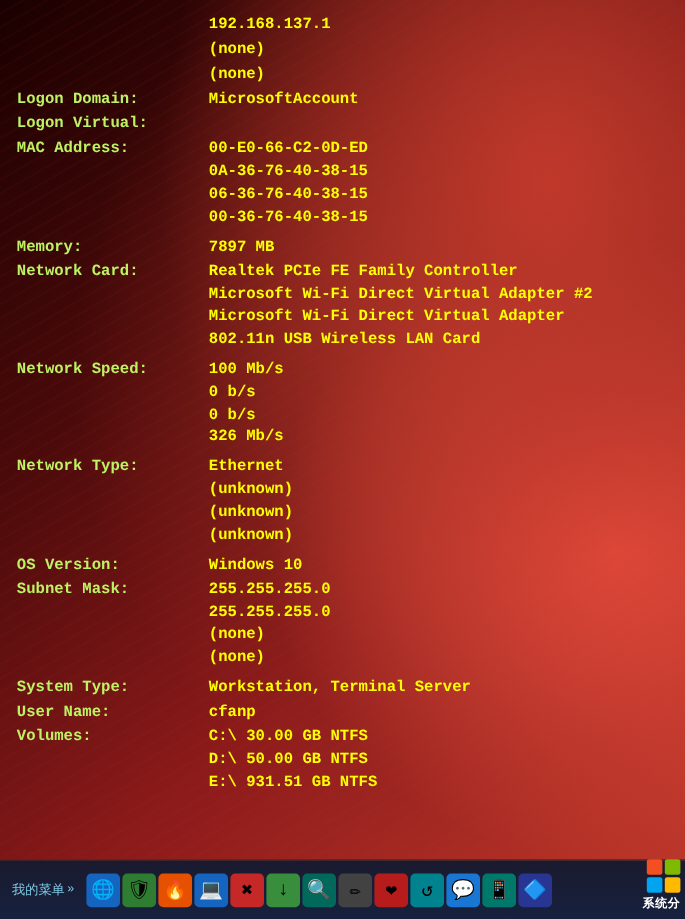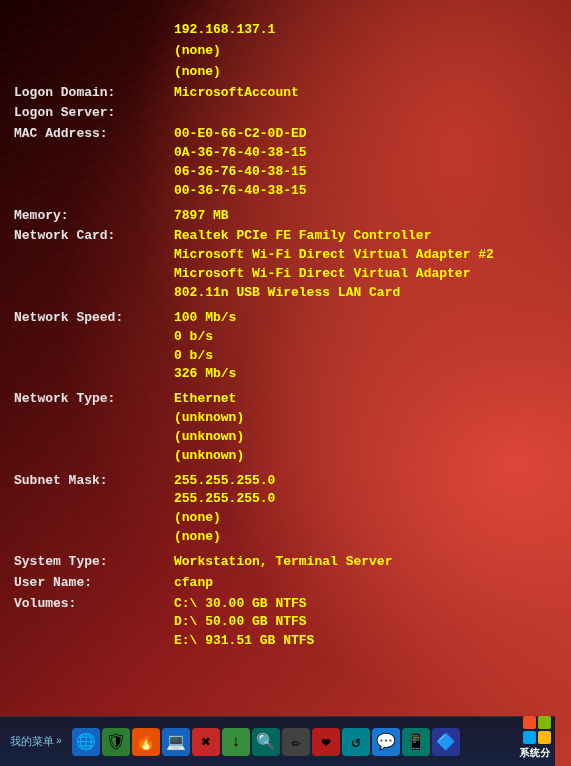--- a/index.html
+++ b/index.html
@@ -37,60 +37,60 @@
         rgba(200, 50, 50, 0.15) 8px,
         rgba(200, 50, 50, 0.15) 10px
       );
     }
 
     .content {
       position: absolute;
       top: 0; left: 0; right: 0;
       bottom: 50px;
       z-index: 2;
-      padding: 20px 10px 6px 10px;
+      padding: 10px 10px 6px 10px;
       overflow: hidden;
       font-family: Liberation Mono, monospace;
     }
 
     .info-table {
       width: 100%;
       border-collapse: collapse;
     }
 
     .info-table td {
       padding: 1px 4px;
       vertical-align: top;
       font-size: 13px;
       line-height: 1.45;
     }
 
     .label-col {
-      color: #e5e5e5;
+      color: #bef264;
       font-weight: bold;
       white-space: nowrap;
       width: 160px;
       min-width: 140px;
     }
 
     .value-col {
       color: #ffff00;
       font-weight: bold;
     }
 
     .value-line {
       display: block;
     }
 
     
     .taskbar {
       position: absolute;
       bottom: 0;
       left: 0;
-      right: 16px;
+      right: 0;
       height: 50px;
       background: linear-gradient(180deg, #1a1a2e 0%, #16213e 100%);
       border-top: 1px solid #333;
       z-index: 10;
       display: flex;
       align-items: center;
       padding: 0 4px;
     }
 
     .taskbar-start {
@@ -206,21 +206,21 @@
             <span class="value-line">(none)</span>
           </td>
   </tr>
         <tr>
     <td class="label-col">Logon Domain:</td>
     <td class="value-col">
             <span class="value-line">MicrosoftAccount</span>
           </td>
   </tr>
         <tr>
-    <td class="label-col">Logon Server:</td>
+    <td class="label-col">Logon Virtual:</td>
     <td class="value-col">
             <span class="value-line"></span>
           </td>
   </tr>
         <tr>
     <td class="label-col">MAC Address:</td>
     <td class="value-col">
             <span class="value-line">00-E0-66-C2-0D-ED</span>
             <span class="value-line">0A-36-76-40-38-15</span>
             <span class="value-line">06-36-76-40-38-15</span>
@@ -265,20 +265,26 @@
     <td class="value-col">
             <span class="value-line">Ethernet</span>
             <span class="value-line">(unknown)</span>
             <span class="value-line">(unknown)</span>
             <span class="value-line">(unknown)</span>
           </td>
   </tr>
         <tr>
           <td colspan="2" style="height:4px;"></td>
         </tr>
+        <tr>
+    <td class="label-col">OS Version:</td>
+    <td class="value-col">
+            <span class="value-line">Windows 10</span>
+          </td>
+  </tr>
         <tr>
     <td class="label-col">Subnet Mask:</td>
     <td class="value-col">
             <span class="value-line">255.255.255.0</span>
             <span class="value-line">255.255.255.0</span>
             <span class="value-line">(none)</span>
             <span class="value-line">(none)</span>
           </td>
   </tr>
         <tr>

